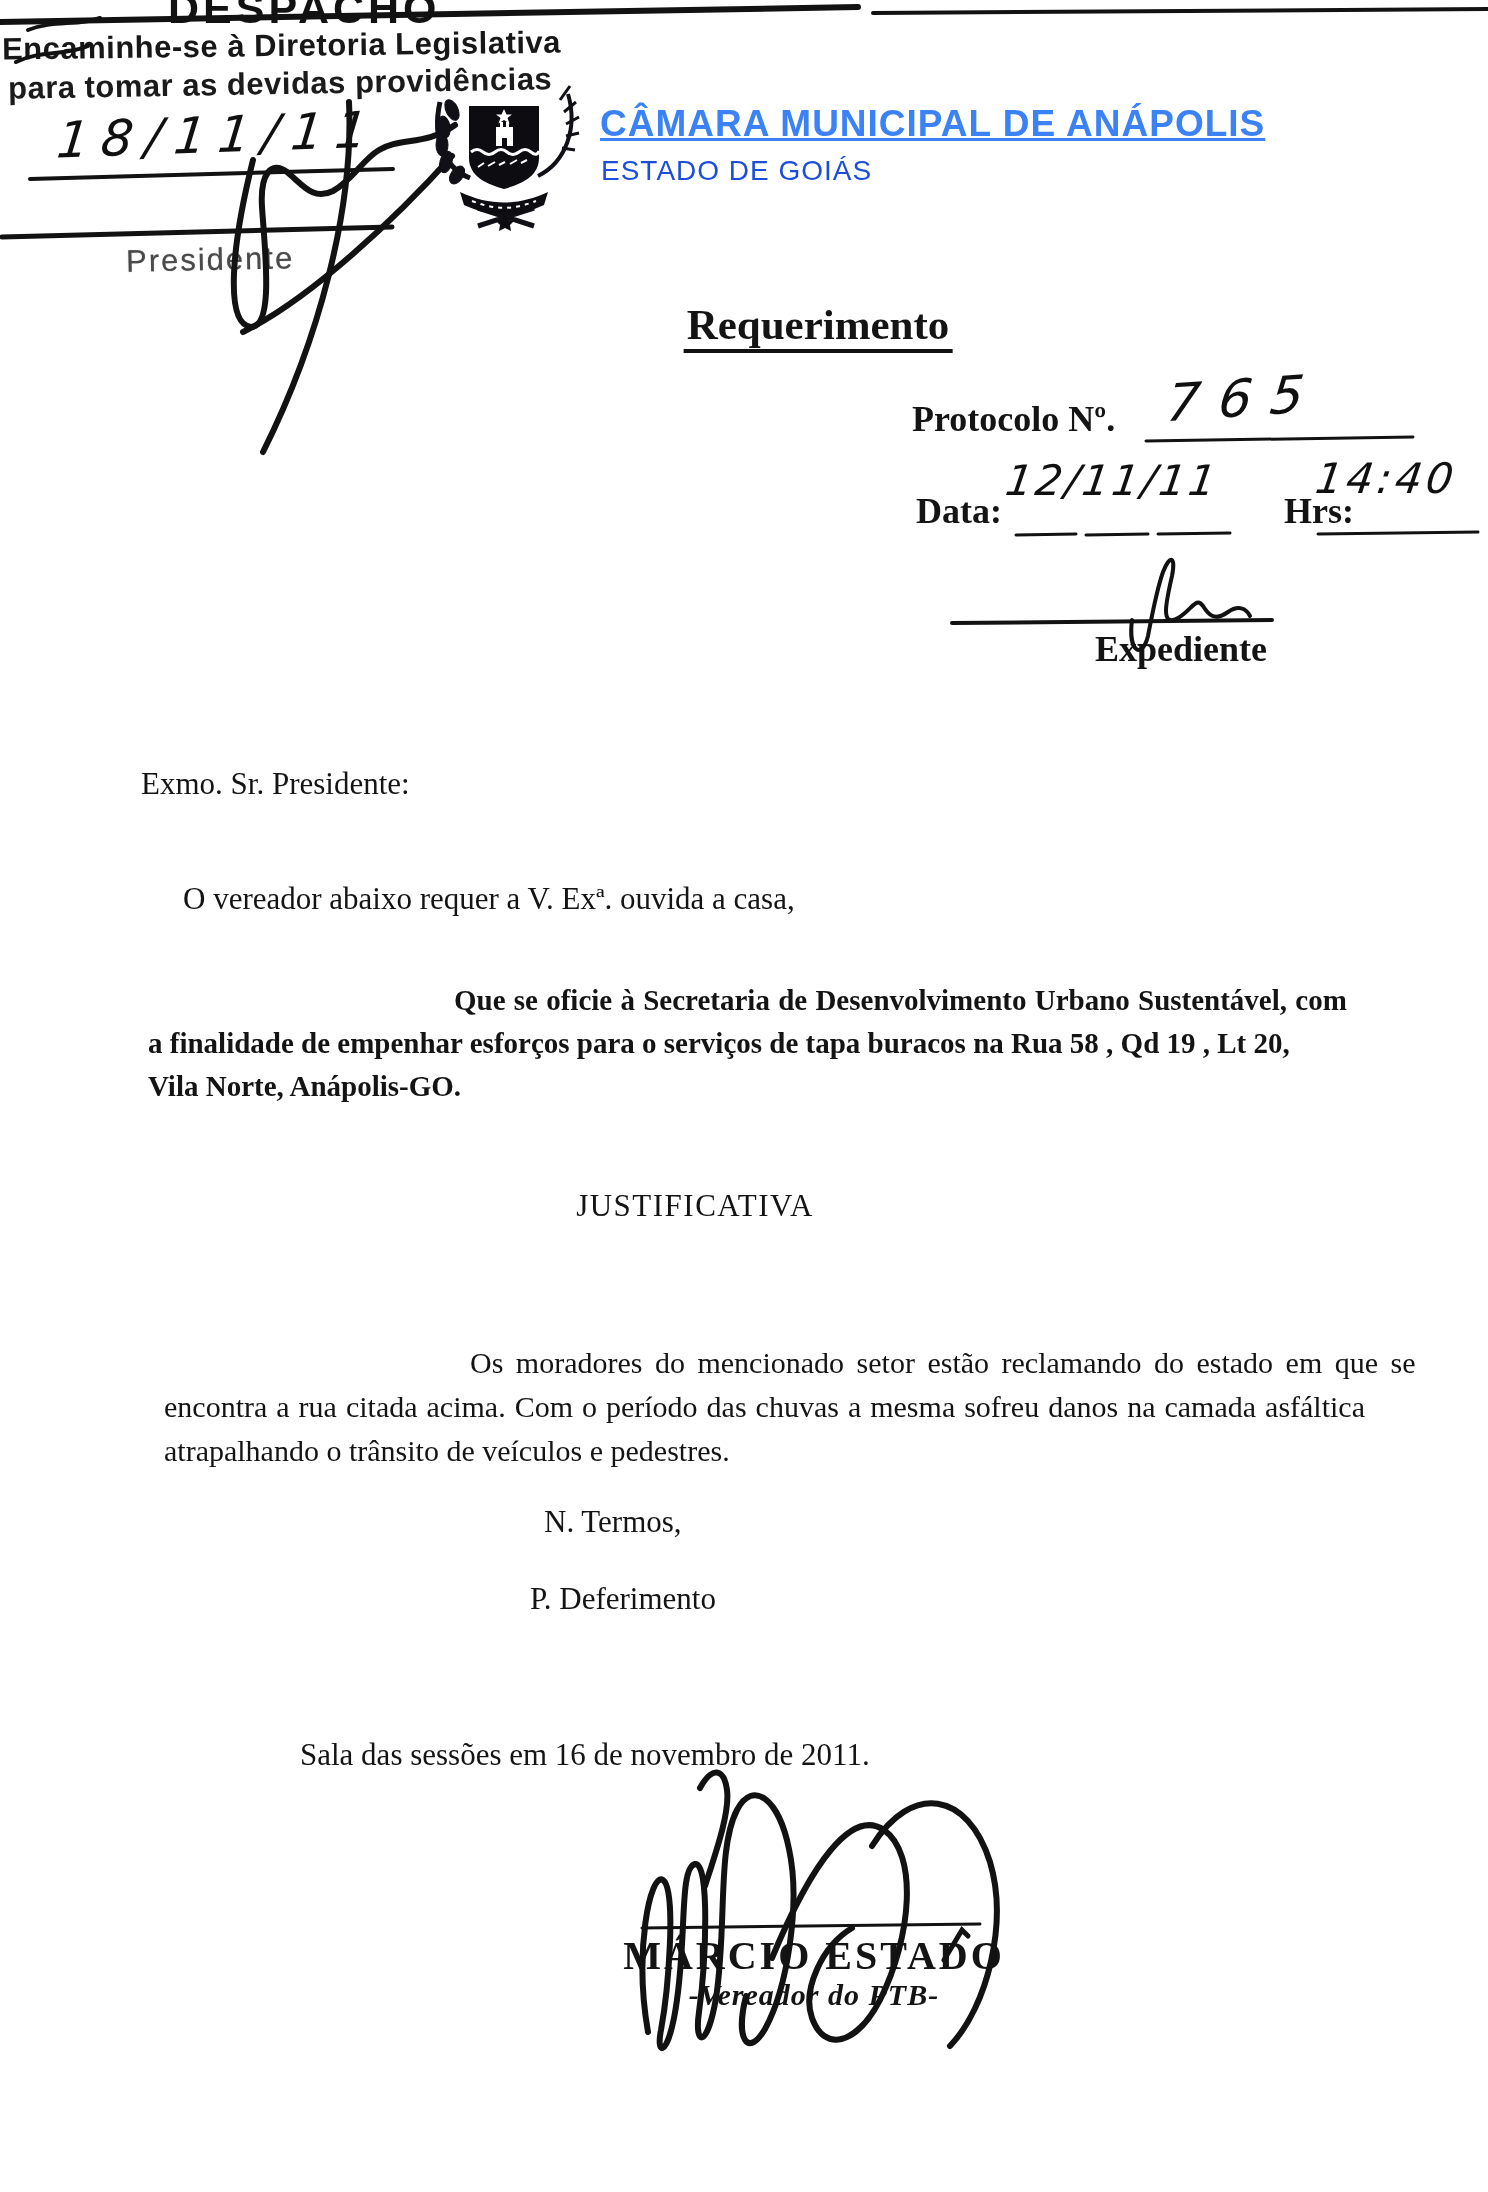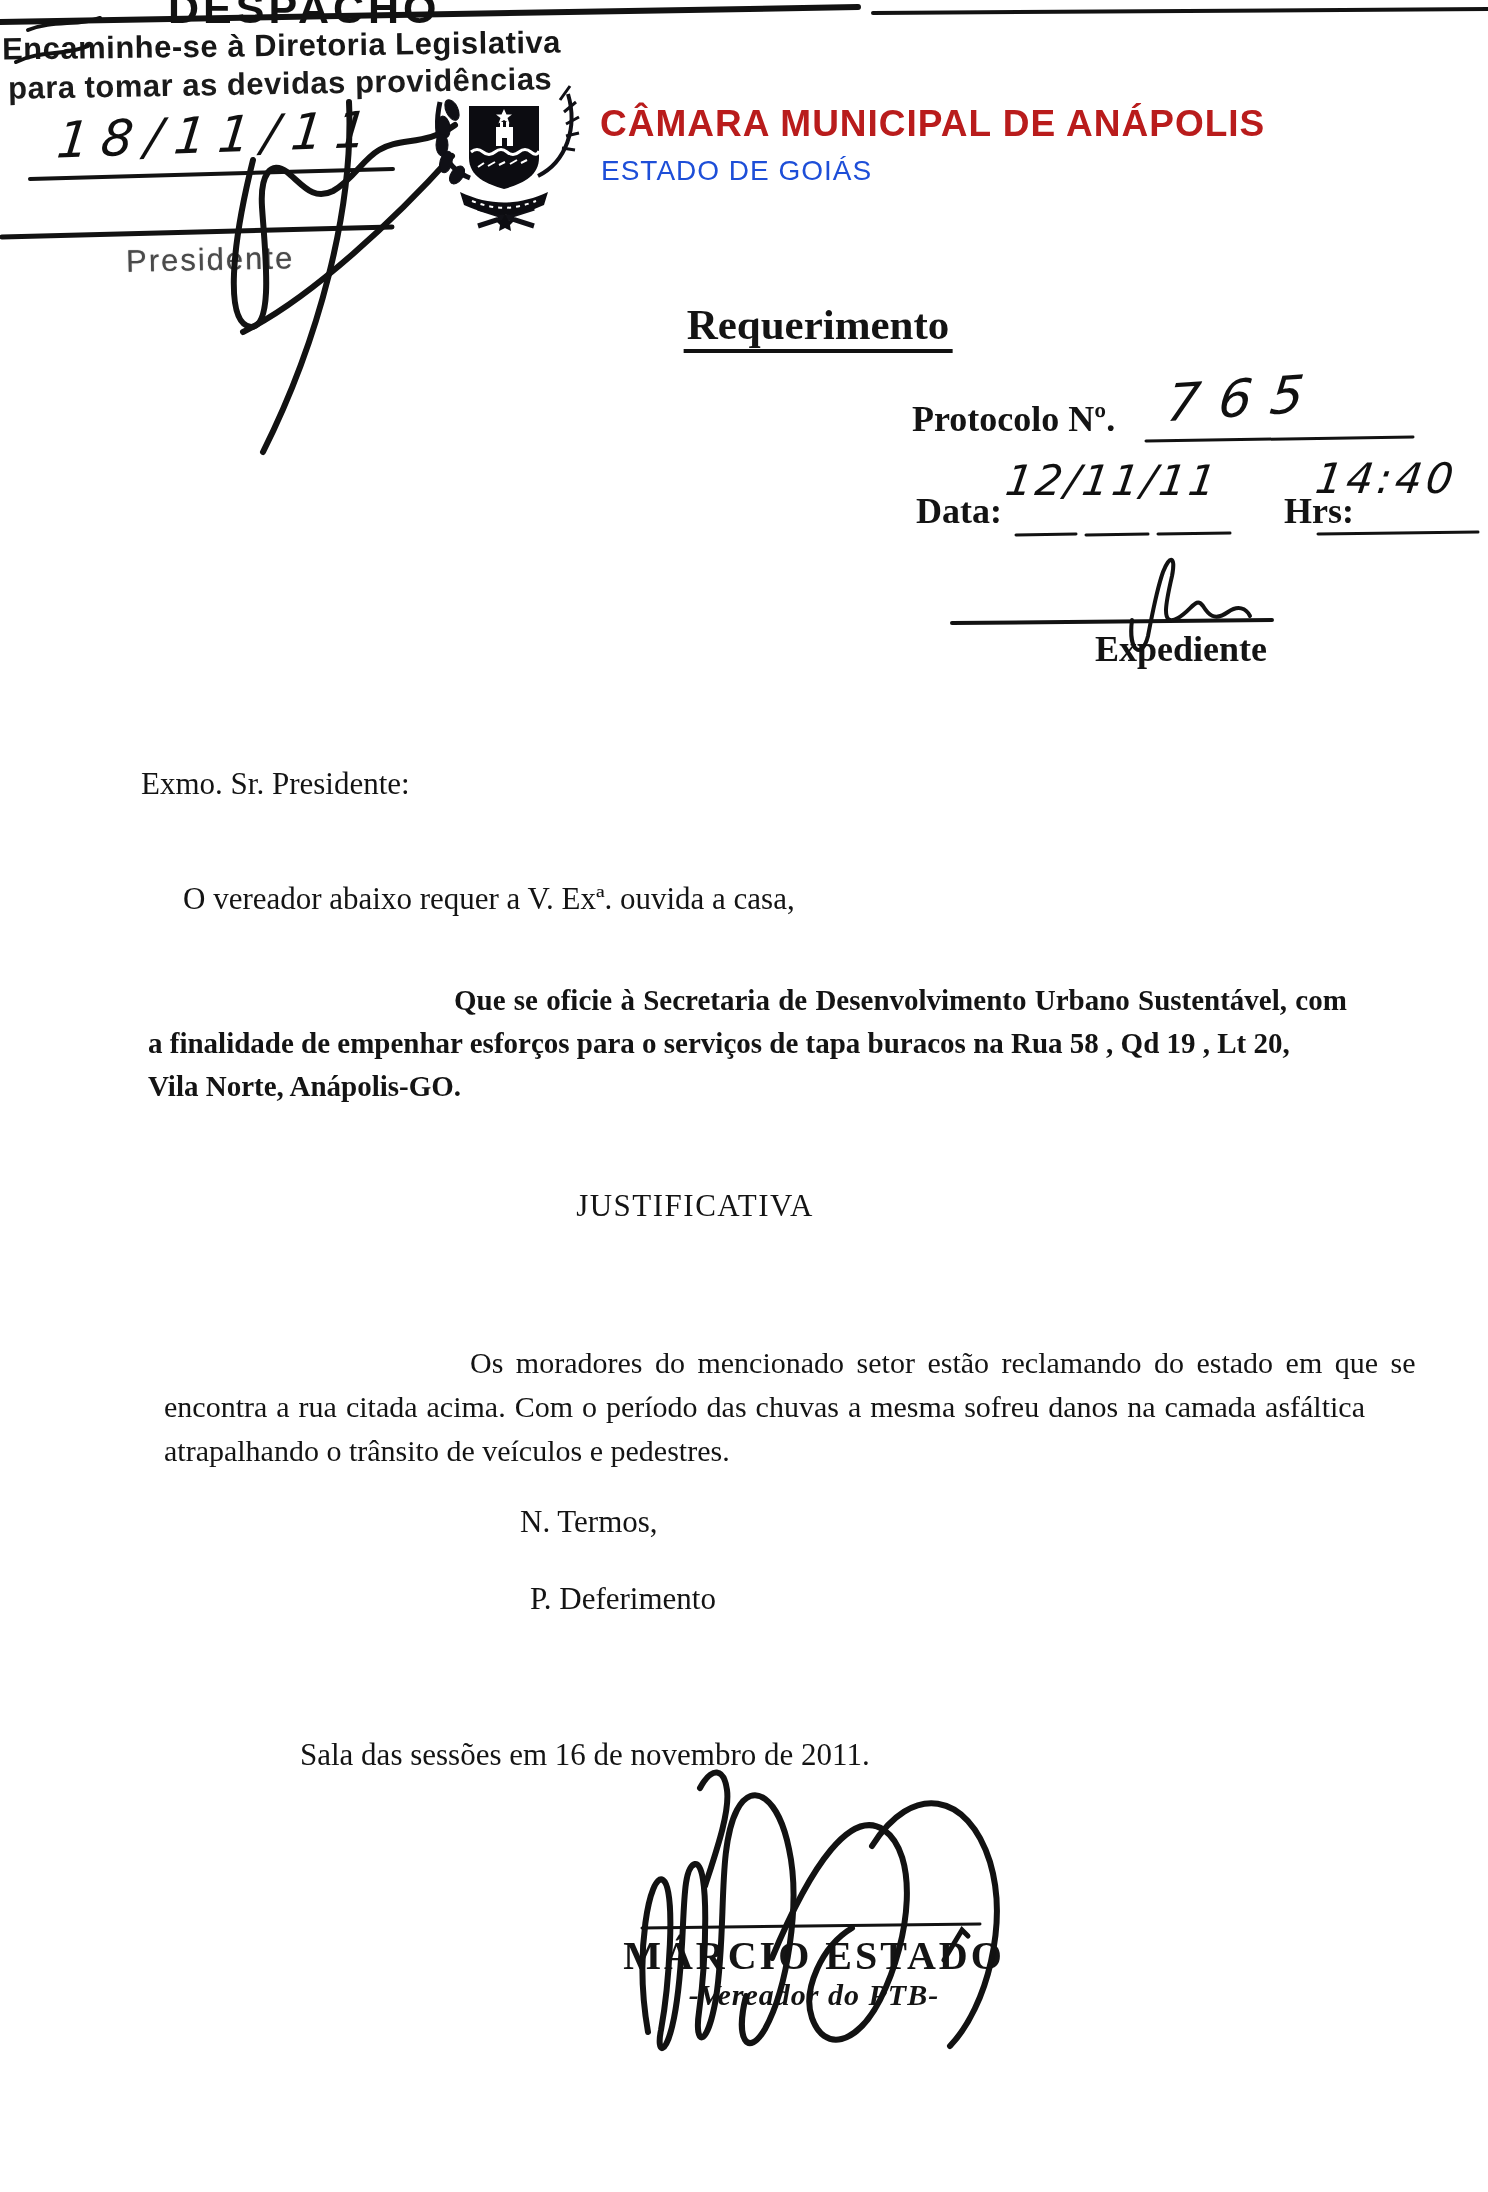--- a/index.html
+++ b/index.html
@@ -15,21 +15,21 @@
   .txt{z-index:3;}
 
   
   .despacho-title{left:168px;top:-16px;font-weight:700;font-size:43px;letter-spacing:4px;color:#121212;}
   .d-line1{left:2px;top:28px;font-weight:700;font-size:31px;color:#171717;transform:rotate(-0.7deg);letter-spacing:0.5px;}
   .d-line2{left:8px;top:66px;font-weight:700;font-size:31px;color:#1b1b1b;transform:rotate(-1deg);letter-spacing:0.5px;}
   .d-date{left:58px;top:106px;font-size:50px;letter-spacing:12px;transform:skewX(-8deg) rotate(-2deg);}
   .presidente{left:126px;top:242px;font-size:31px;color:#4a4a4a;transform:rotate(-1.2deg);letter-spacing:2px;text-shadow:0 0 1px #8a8a8a;}
 
   
-  .org{left:600px;top:103px;font-weight:700;font-size:37px;letter-spacing:1px;color:#b91c1c;}
+  .org{left:600px;top:103px;font-weight:700;font-size:37px;letter-spacing:1px;color:#3b82f6;text-decoration:underline;}
   .state{left:601px;top:155px;font-size:28px;letter-spacing:1px;color:#1d4ed8;}
 
   .doc-title{left:818px;top:300px;transform:translateX(-50%);font-weight:700;font-size:43px;
              border-bottom:4px solid #121212;padding:0 3px 0;}
 
   .protocol-label{left:912px;top:398px;font-weight:700;font-size:36px;}
   .protocol-value{left:1168px;top:368px;font-size:52px;letter-spacing:18px;transform:skewX(-10deg) rotate(-4deg);}
   .date-label{left:916px;top:490px;font-weight:700;font-size:36px;}
   .date-value{left:1006px;top:456px;font-size:42px;letter-spacing:3px;transform:skewX(-8deg);}
   .hrs-label{left:1247px;top:490px;font-weight:700;font-size:36px;margin-left:37px;}
@@ -41,21 +41,21 @@
   .opening{left:139px;top:881px;font-size:31px;margin-left:44px;}
   .bline{left:148px;width:1336px;font-weight:700;font-size:29px;}
   .rq1{top:984px;text-indent:306px;word-spacing:1px;}
   .rq2{top:1027px;}
   .rq3{top:1070px;}
   .just-head{left:695px;top:1188px;transform:translateX(-50%);font-size:31px;letter-spacing:1.5px;}
   .jline{left:164px;width:1336px;font-size:30px;}
   .jf1{top:1346px;text-indent:306px;word-spacing:5px;}
   .jf2{top:1390px;word-spacing:1.5px;}
   .jf3{top:1434px;}
-  .ntermos{left:520px;top:1504px;font-size:31px;}
+  .ntermos{left:544px;top:1504px;font-size:31px;}
   .pdef{left:530px;top:1581px;font-size:31px;}
   .placedate{left:300px;top:1698px;font-size:31px;margin-top:39px;}
 
   
   .sig-name{left:814px;top:1932px;transform:translateX(-50%);font-weight:700;font-size:40px;letter-spacing:3px;white-space:nowrap;}
   .sig-role{left:814px;top:1978px;transform:translateX(-50%);font-weight:700;font-style:italic;font-size:30px;letter-spacing:1px;white-space:nowrap;}
 </style>
 </head>
 <body>
 

